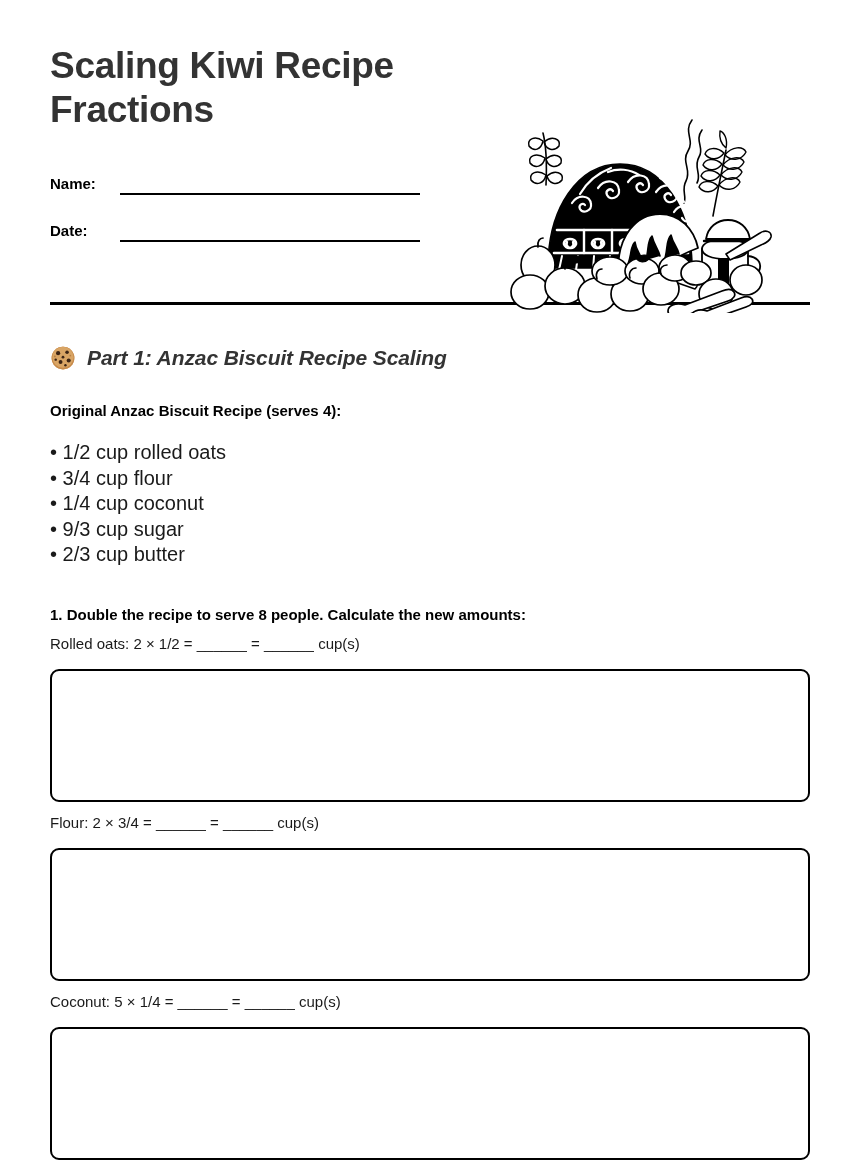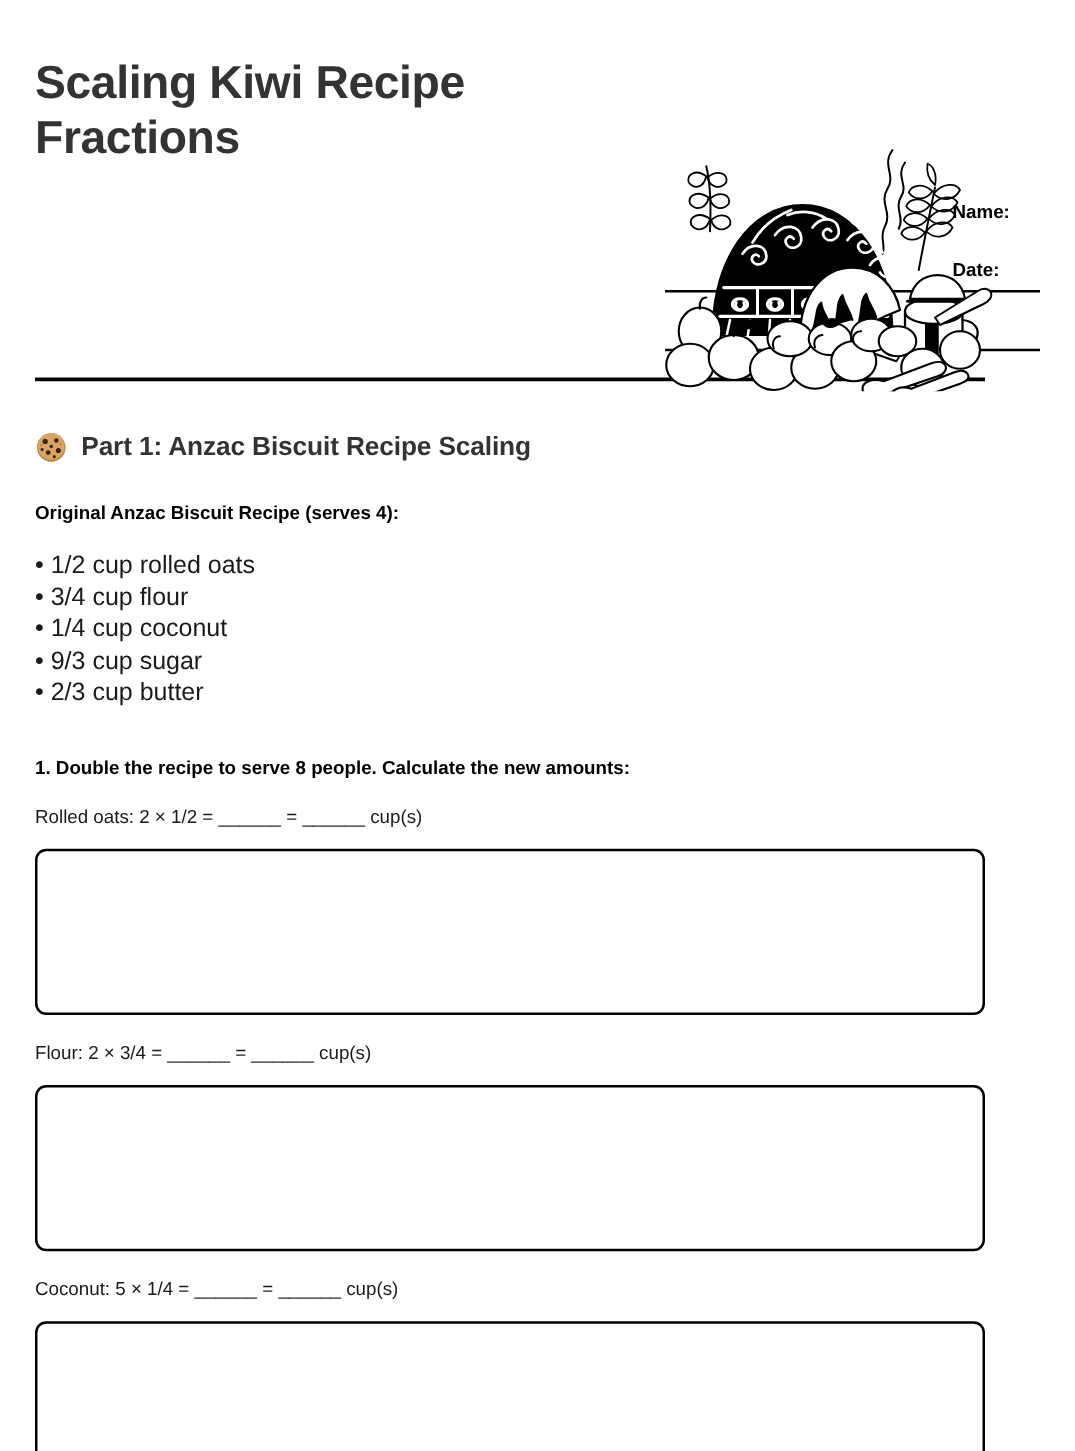--- a/index.html
+++ b/index.html
@@ -14,21 +14,21 @@
     font-family: "Liberation Sans", sans-serif;
     color: #000000;
     overflow: hidden;
     position: relative;
   }
 
   .page {
     position: relative;
     width: 860px;
     height: 1029px;
-    padding: 0 28px;
+    padding: 0 50px;
   }
 
   
   .header {
     position: relative;
     padding-top: 44px;
     height: 296px;
   }
 
   .title {
@@ -42,21 +42,20 @@
 
   .meta-block {
     margin-top: 30px;
   }
 
   .meta-row {
     display: flex;
     align-items: flex-end;
     height: 33px;
     margin-bottom: 14px;
-    flex-direction: column;
   }
 
   .meta-label {
     font-size: 15px;
     font-weight: bold;
     color: #000;
     width: 70px;
     flex: 0 0 70px;
     line-height: 1;
     padding-bottom: 4px;
@@ -96,20 +95,21 @@
   }
 
   .cookie-icon { width: 26px; height: 26px; flex: 0 0 26px; display:block; }
   .cookie-icon svg { display:block; width:100%; height:100%; }
 
   .section-title {
     font-size: 21px;
     font-weight: bold;
     color: #333333;
     letter-spacing: -0.1px;
+    font-style: italic;
   }
 
   .subheading {
     font-size: 15px;
     font-weight: bold;
     color: #000;
     margin-top: 31px;
   }
 
   .ingredients {
@@ -126,21 +126,21 @@
   .question {
     font-size: 15px;
     font-weight: bold;
     color: #000;
     margin-top: 38px;
   }
 
   .prompt {
     font-size: 15px;
     color: #1a1a1a;
-    margin-top: 22px;
+    margin-top: 12px;
     white-space: pre;
   }
 
   .answer-box {
     width: 760px;
     height: 133px;
     border: 2.5px solid #000;
     border-radius: 9px;
     margin-top: 17px;
     background: #fff;

